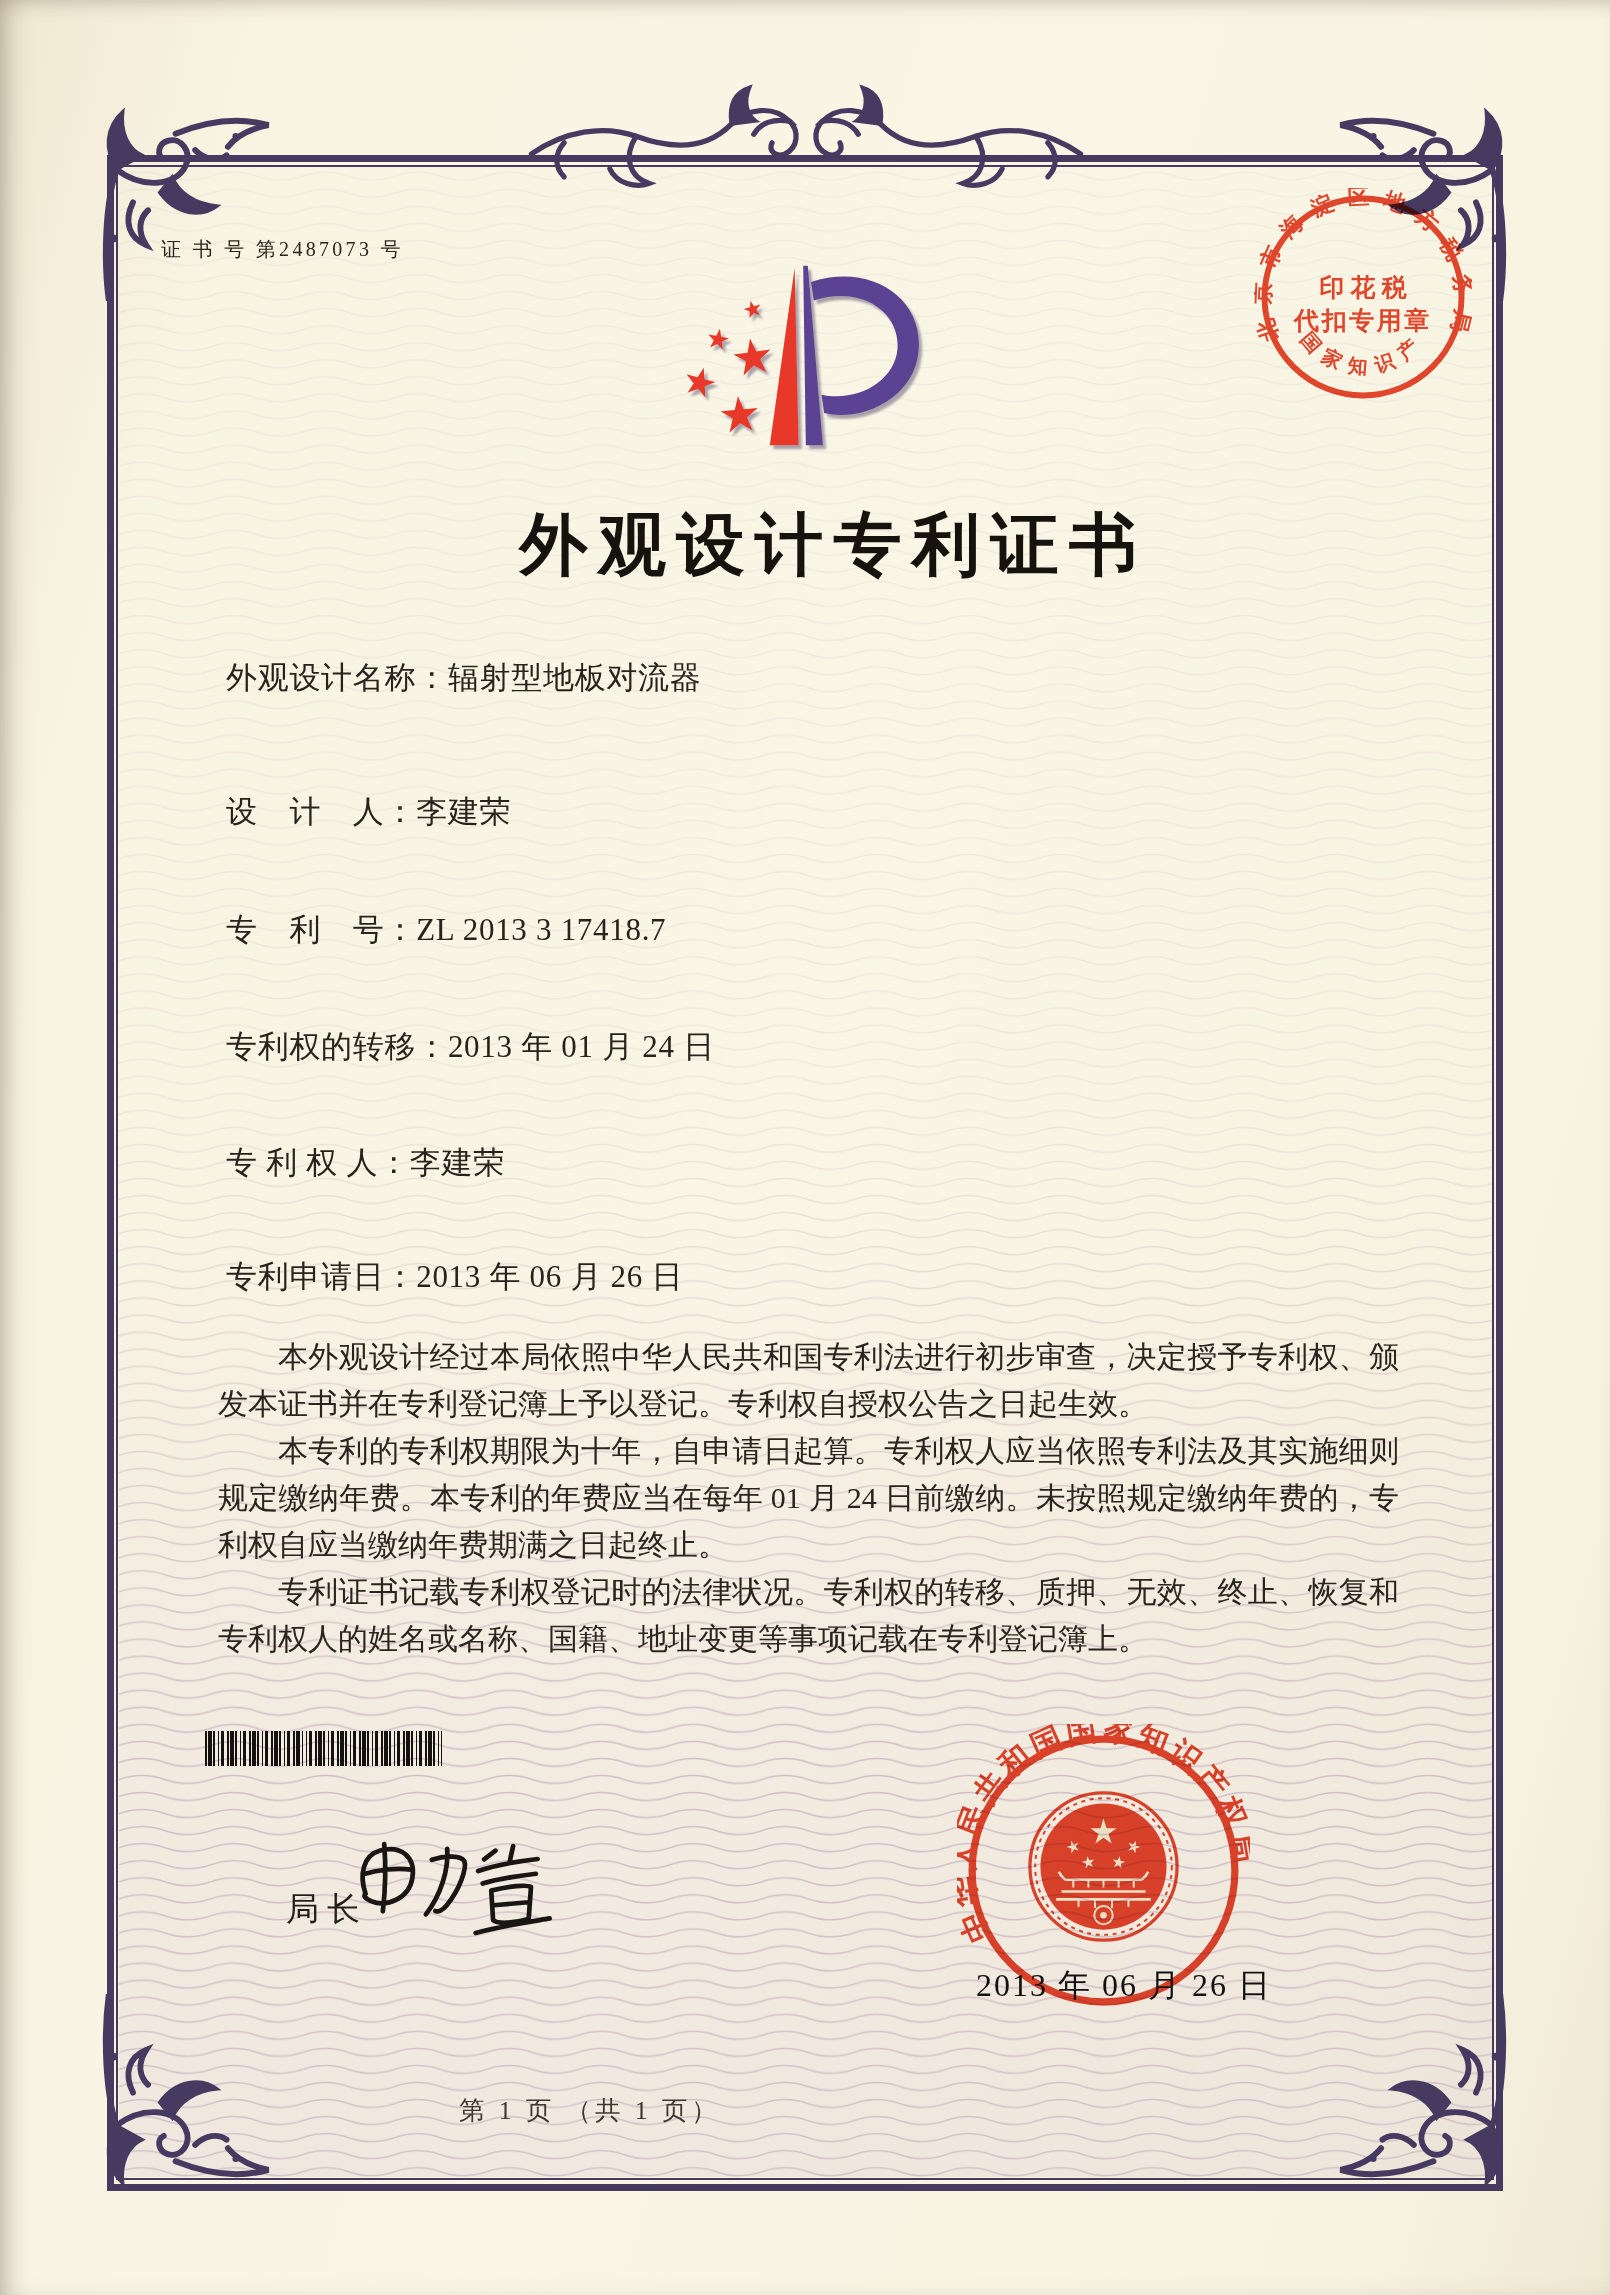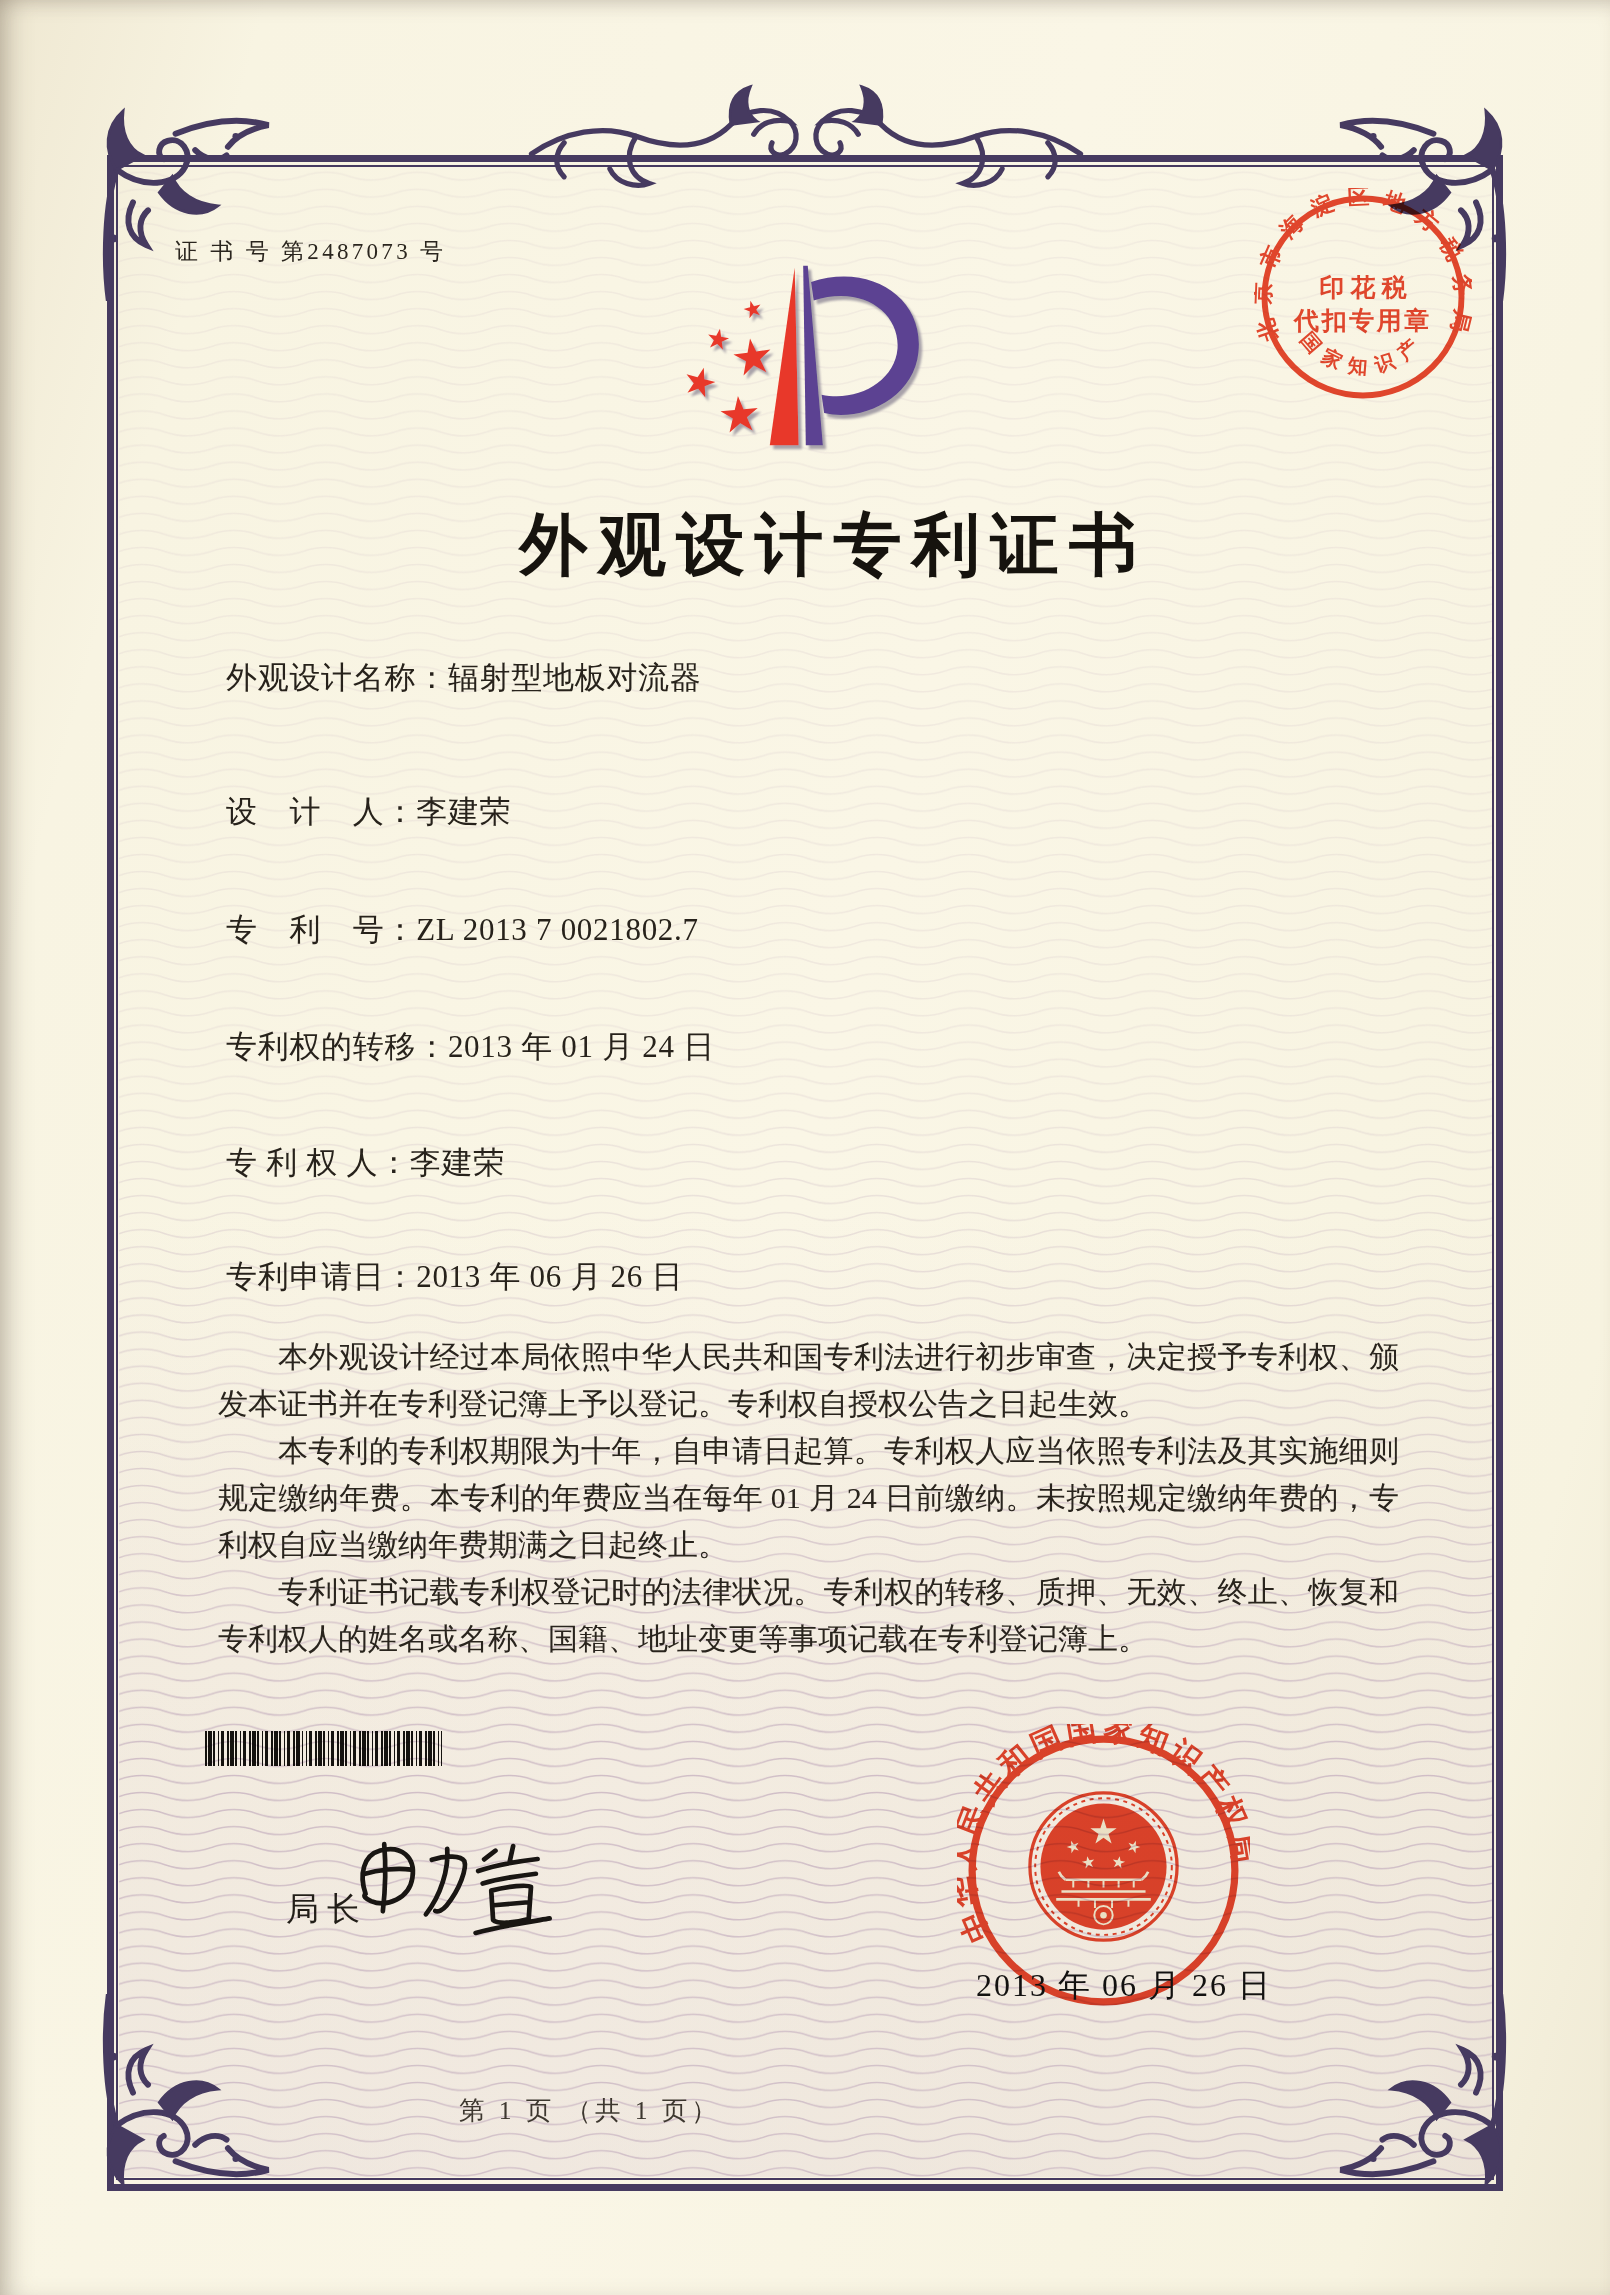--- a/index.html
+++ b/index.html
@@ -13,21 +13,21 @@
   .abs{position:absolute;}
   
   .border-outer{left:107px;top:155px;width:1382px;height:2022px;border:7.2px solid var(--border,#463a60);}
   .border-inner{left:116px;top:165px;width:1374px;height:2011px;border:2px solid var(--border,#463a60);}
   .guilloche{left:119px;top:167px;}
   .tint{left:119px;top:167px;width:1374px;height:2010px;pointer-events:none;
     background:linear-gradient(180deg,rgba(236,226,212,0) 52%,rgba(219,199,207,.18) 70%,rgba(214,196,206,.28) 100%);}
   .corner{width:178px;height:205px;color:var(--border,#463a60);}
   .dragons{left:524px;top:84px;width:564px;height:134px;color:var(--border,#463a60);}
   
-  .cert-no{left:175px;top:236px;font-size:23px;letter-spacing:3.3px;color:#2a251e;}
+  .cert-no{left:161px;top:236px;font-size:20px;letter-spacing:3.3px;color:#2a251e;}
   .title{left:46px;width:1575px;top:500px;text-align:center;font-size:68px;font-weight:bold;
          letter-spacing:10.5px;color:#16130e;}
   .logo{left:646px;top:244px;width:298px;height:213px;}
   .field{left:226px;font-size:31px;color:#27221b;letter-spacing:0.7px;white-space:nowrap;}
   .f0{top:657px}.f1{top:791px}.f2{top:909px}.f3{top:1026px}.f4{top:1142px}.f5{top:1256px}
   .paras{left:218px;top:1333px;width:1181px;font-size:30px;line-height:47px;text-align:justify;color:#29241d;}
   .paras p{margin:0;text-indent:2em;}
   .barcode{left:205px;top:1731px;width:237px;height:35px;mix-blend-mode:multiply;
     background:repeating-linear-gradient(to right,
       #151310 0 2px,transparent 2px 3.3px,#151310 3.3px 7.2px,transparent 7.2px 8.5px,
@@ -132,21 +132,21 @@
         <path d="M240,33 L247,33 L270,307 L244,307 Z"></path>
         <path d="M252,58 C340,28 425,80 416,165 C409,235 330,272 272,258 L268,230 C322,242 380,210 384,160 C388,104 330,62 256,86 Z"></path>
       </g>
     </g>
   </svg>
 
   <div class="abs title">外观设计专利证书</div>
 
   <div class="abs field f0"><span>外观设计名称：</span><span>辐射型地板对流器</span></div>
   <div class="abs field f1"><span>设　计　人：</span><span>李建荣</span></div>
-  <div class="abs field f2"><span>专　利　号：</span><span>ZL 2013 7 0021802.7</span></div>
+  <div class="abs field f2"><span>专　利　号：</span><span>ZL 2013 3 17418.7</span></div>
   <div class="abs field f3"><span>专利权的转移：</span><span>2013 年 01 月 24 日</span></div>
   <div class="abs field f4"><span>专 利 权 人：</span><span>李建荣</span></div>
   <div class="abs field f5"><span>专利申请日：</span><span>2013 年 06 月 26 日</span></div>
 
   <div class="abs paras">
     <p>本外观设计经过本局依照中华人民共和国专利法进行初步审查，决定授予专利权、颁发本证书并在专利登记簿上予以登记。专利权自授权公告之日起生效。</p>
     <p>本专利的专利权期限为十年，自申请日起算。专利权人应当依照专利法及其实施细则规定缴纳年费。本专利的年费应当在每年 01 月 24 日前缴纳。未按照规定缴纳年费的，专利权自应当缴纳年费期满之日起终止。</p>
     <p>专利证书记载专利权登记时的法律状况。专利权的转移、质押、无效、终止、恢复和专利权人的姓名或名称、国籍、地址变更等事项记载在专利登记簿上。</p>
   </div>
 

